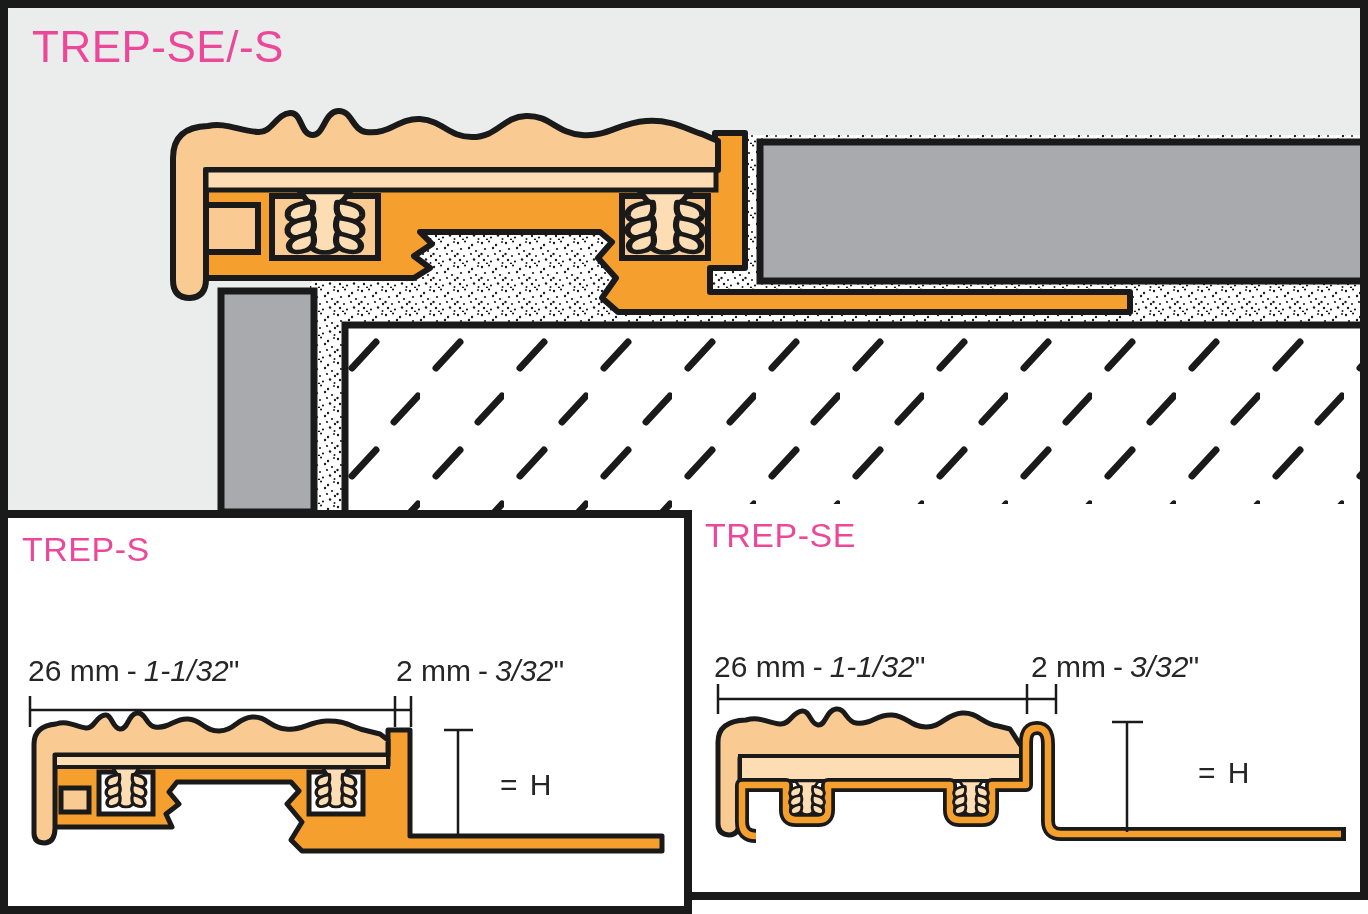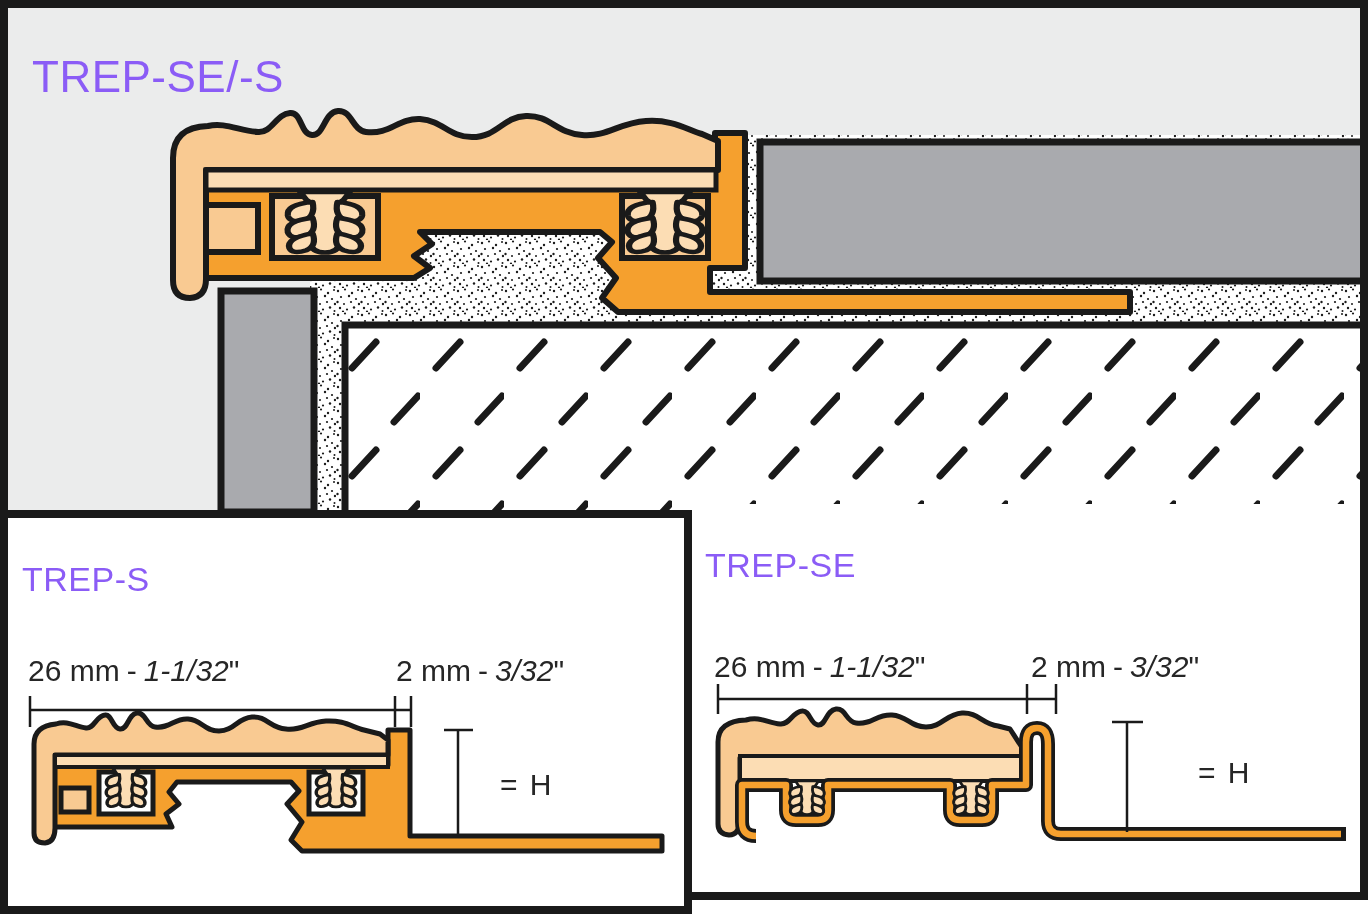--- a/index.html
+++ b/index.html
@@ -4,21 +4,21 @@
 <style>
   :root{
     --orange:#F5A02E; --peach:#F9CA92; --cream:#FCDDB4;
     --tile:#A9AAAE; --bg:#EBECEC; --ink:#1A1A1A; --paper:#FFFFFF;
   }
   html,body{margin:0;padding:0;background:#fff;}
   #stage{position:relative;width:1368px;height:914px;overflow:hidden;
          font-family:"Liberation Sans", sans-serif;background:#fff;}
   .panel{position:absolute;}
   .panel svg{position:absolute;left:0;top:0;display:block;}
-  .title{position:absolute;color:#8b5cf6;letter-spacing:.5px;white-space:nowrap;margin-top:30px;}
+  .title{position:absolute;color:#ec4899;letter-spacing:.5px;white-space:nowrap;}
   .title-main{font-size:44px;}
   .title-sub{font-size:34px;}
   .dim-label{position:absolute;color:#262626;font-size:30px;white-space:nowrap;}
   .dim-label .sep{padding:0 7px;}
   .dim-label i{}
   .h-label{position:absolute;color:#262626;font-size:30px;white-space:nowrap;letter-spacing:2px;}
   .stroke{fill:none;stroke:var(--ink);}
 </style>
 </head>
 <body>

